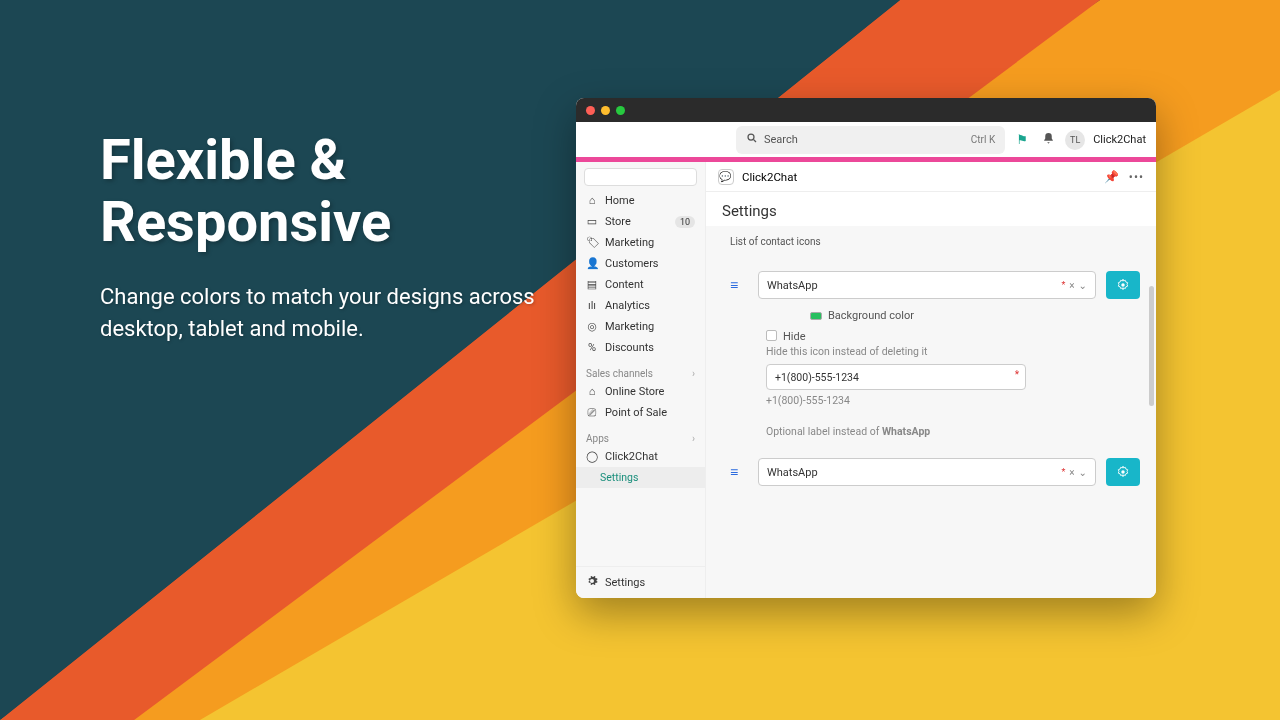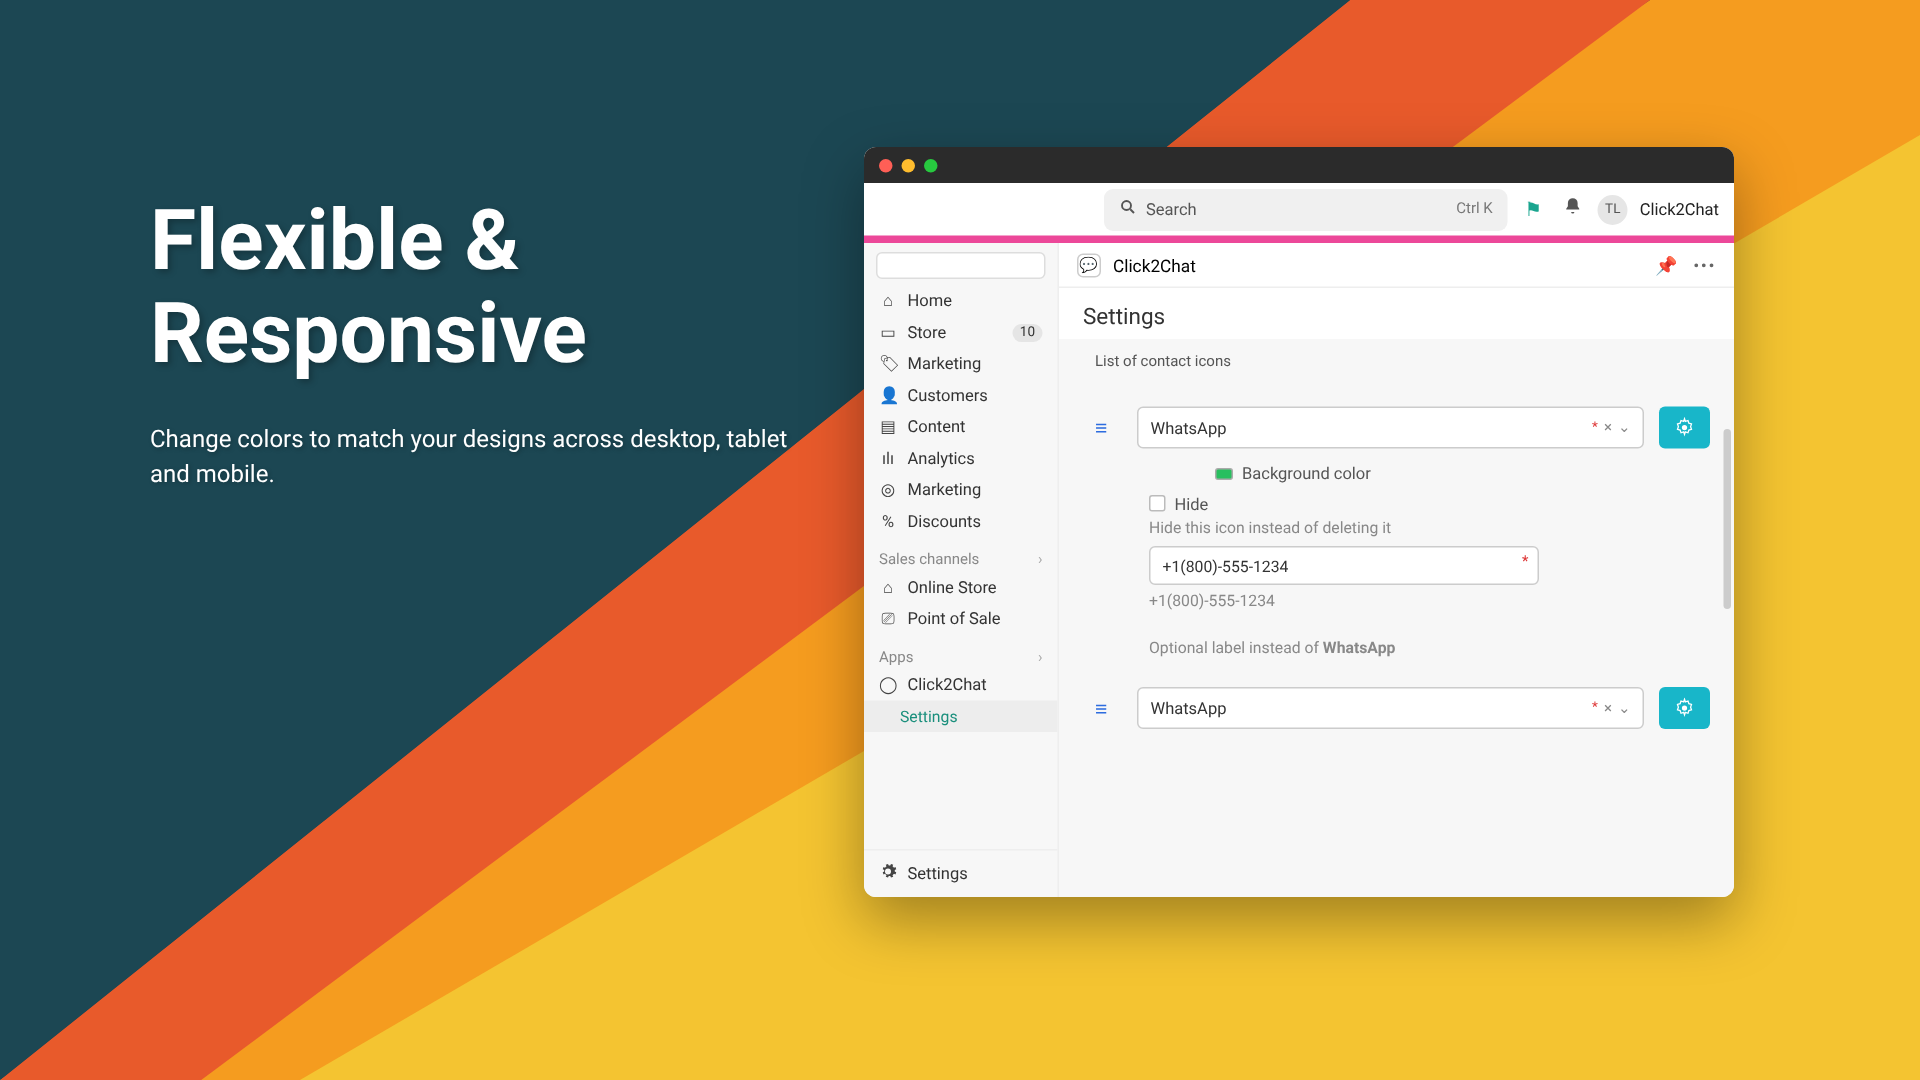--- a/index.html
+++ b/index.html
@@ -16,21 +16,21 @@
     color: #fff;
   }
   .hero h1 {
     font-size: 56px;
     font-weight: 700;
     line-height: 1.1;
     text-shadow: 2px 2px 4px rgba(0,0,0,0.25);
     margin-bottom: 28px;
   }
   .hero p {
-    font-size: 16px;
+    font-size: 22px;
     line-height: 1.45;
     font-weight: 400;
     text-shadow: 1px 1px 3px rgba(0,0,0,0.25);
   }
 
   .window {
     position: absolute;
     left: 576px;
     top: 98px;
     width: 580px;

